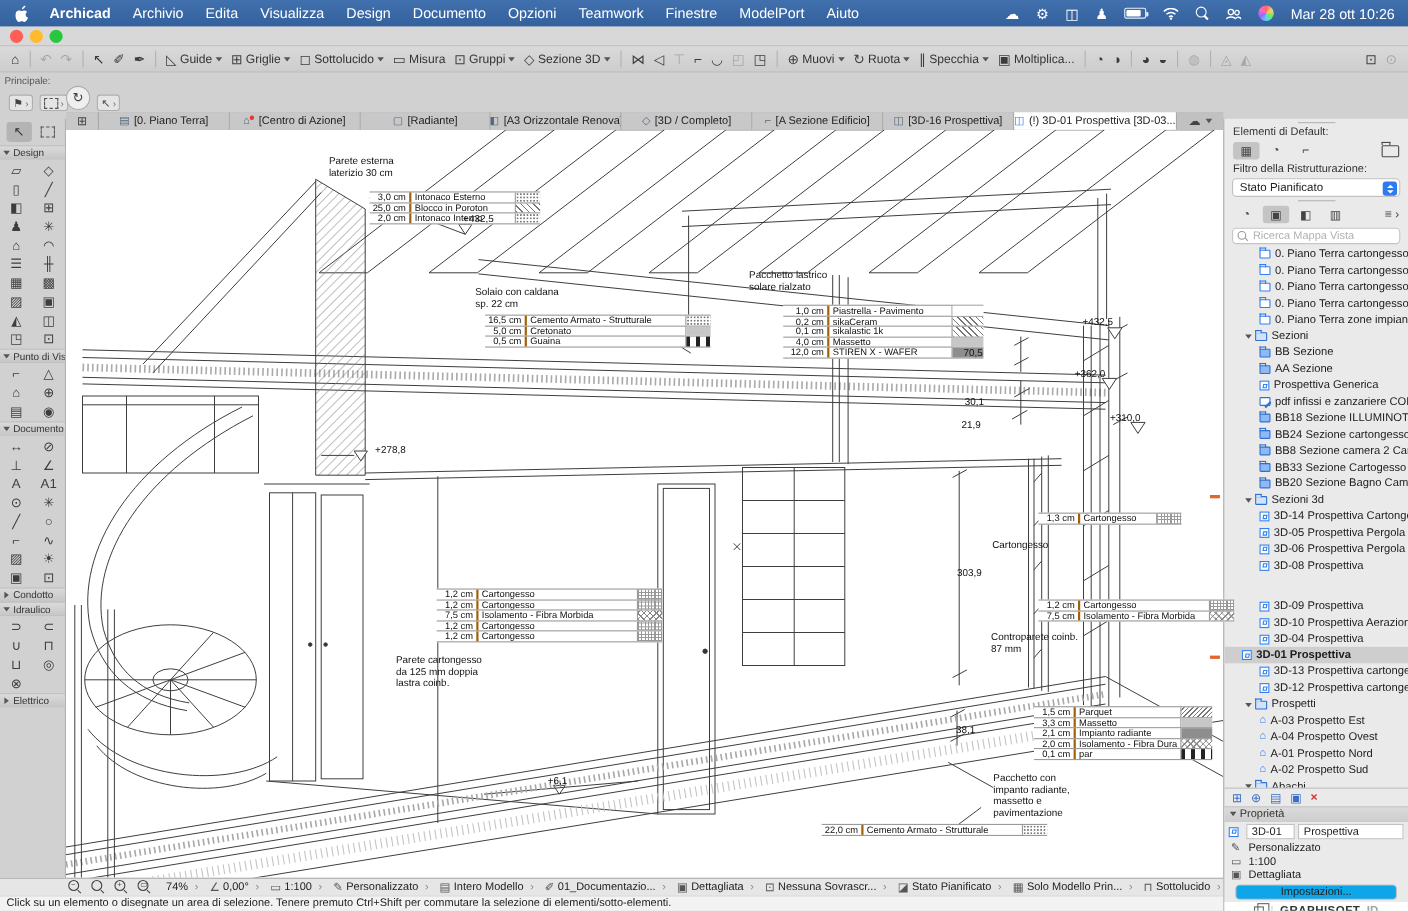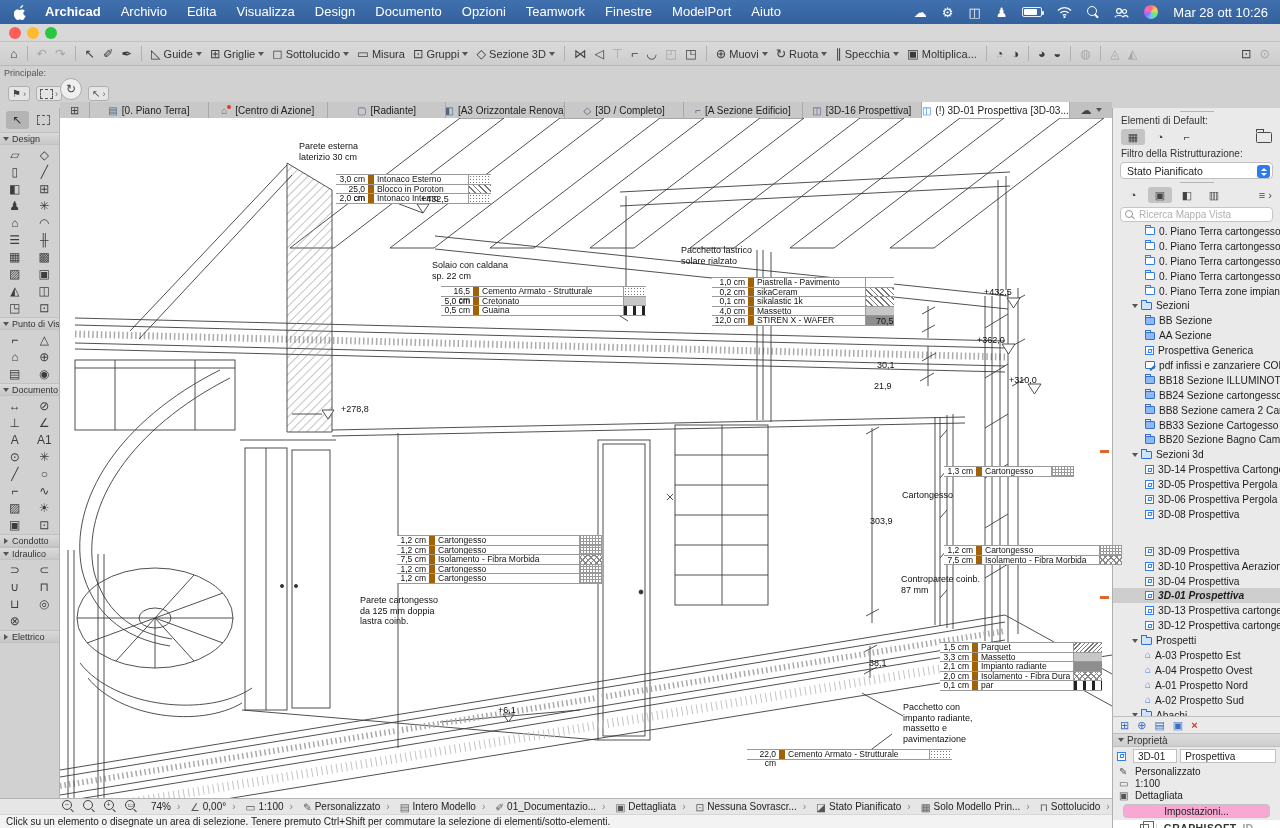--- a/index.html
+++ b/index.html
@@ -80,21 +80,21 @@
   .tbx-grid { display:grid; grid-template-columns:1fr 1fr; justify-items:center; padding:1px 0; }
   .tbx-tool { width:24px; height:17px; display:flex; align-items:center; justify-content:center; font-size:12px; color:#3d3d3d; }
 
   
   #canvas { position:absolute; left:60px; top:118px; width:1052px; height:680px; background:#fff; overflow:hidden; }
   #drawing { position:absolute; left:0; top:0; }
   #annotations { position:absolute; inset:0; pointer-events:none; z-index:3; }
   .cv-label { position:absolute; font-size:9px; line-height:10.5px; color:#111; white-space:pre-line; }
   .mat-table { position:absolute; background:#fff; border-bottom:1px solid #9a9a9a; font-size:8.5px; color:#111; }
   .mt-row { display:flex; height:9.5px; align-items:center; border-top:1px solid #9a9a9a; }
-  .mt-th { width:38px; text-align:right; padding-right:3px; border-right:6px solid #a16207; height:100%; line-height:9px; }
+  .mt-th { width:38px; text-align:right; padding-right:3px; border-right:2px solid #a16207; height:100%; line-height:9px; }
   .mt-name { width:95px; padding-left:3px; border-right:1px solid #9a9a9a; white-space:nowrap; overflow:hidden; height:100%; line-height:9px; }
   .mt-sw { width:22px; height:100%; }
   .n145 .mt-name { width:145px; } .n112 .mt-name { width:112px; } .th42 .mt-th { width:42px; }
   .n70 .mt-name { width:70px; } .n118 .mt-name { width:118px; } .n96 .mt-name { width:96px; }
   .sw28 .mt-sw { width:28px; }
   .sw-dots { background-image:radial-gradient(#777 0.6px, transparent 0.7px); background-size:3px 3px; }
   .sw-diag { background:repeating-linear-gradient(45deg,#777 0 1px,transparent 1px 4px); }
   .sw-diag2 { background:repeating-linear-gradient(-45deg,#777 0 1px,transparent 1px 3px); }
   .sw-cross { background:repeating-linear-gradient(45deg,#888 0 1px,transparent 1px 4px),repeating-linear-gradient(-45deg,#888 0 1px,transparent 1px 4px); }
   .sw-grid { background:repeating-linear-gradient(0deg,#999 0 1px,transparent 1px 3px),repeating-linear-gradient(90deg,#999 0 1px,transparent 1px 3px); }
@@ -142,21 +142,21 @@
   .ic-pdf::after { content:""; position:absolute; right:-2px; bottom:0; width:7px; height:1.6px; background:#2f6fd0; transform:rotate(-45deg); }
   .ic-elev { color:#2f7ff0; font-size:10px; line-height:10px; }
   .ttb { height:17px; display:flex; align-items:center; gap:8px; padding-left:7px; border-top:1px solid #c0bfc0; font-size:11px; color:#3a6fc4; }
   .ttb .red { color:#d6332a; font-weight:bold; }
   .phead { height:14px; background:linear-gradient(#dcdbdc,#cfcecf); border-top:1px solid #c0bfc0; border-bottom:1px solid #c0bfc0;
     display:flex; align-items:center; gap:3px; padding-left:5px; font-size:10px; color:#333; }
   .pfields { display:flex; align-items:center; gap:3px; padding:2px 4px; }
   .pfield { background:#fff; border:1px solid #c2c1c2; height:14px; font-size:10px; display:flex; align-items:center; padding:0 4px; }
   .prow { display:flex; align-items:center; gap:4px; padding:0 6px; font-size:10px; color:#222; height:12px; }
   .prow .pico { font-size:10px; color:#555; width:12px; }
-  .setbtn { margin:3px 10px 2px; height:14px; background:#f9a8d4; border:1px solid #c2c1c2; border-radius:4px;
+  .setbtn { margin:3px 10px 2px; height:14px; background:#0ea5e9; border:1px solid #c2c1c2; border-radius:4px;
     display:flex; align-items:center; justify-content:center; font-size:10px; color:#222; }
   .brand { height:15px; background:#fff; display:flex; align-items:center; justify-content:center; gap:6px; }
   .gs { font-weight:bold; font-size:10.5px; color:#333; letter-spacing:0.4px; }
   .gid { color:#a3a2a3; font-size:10.5px; font-weight:bold; }
   .bsep { color:#ccc; }
   .wico { width:9px; height:7px; border:1.2px solid #666; position:relative; background:#fff; }
   .wico::before { content:""; position:absolute; left:2px; top:-4px; width:9px; height:7px; border:1.2px solid #666; }
 
   
   #statusbar { position:absolute; left:0; top:798px; width:1112px; height:16px; background:#e7e6e7;
@@ -952,21 +952,21 @@
       <div class="tree-row" style="padding-left: 32px;">
         <span class="exp-sp"></span>
         <span class="tico ic-persp"></span>
         <span class="tree-label">3D-10 Prospettiva Aerazione</span>
       </div>
       <div class="tree-row" style="padding-left: 32px;">
         <span class="exp-sp"></span>
         <span class="tico ic-persp"></span>
         <span class="tree-label">3D-04 Prospettiva</span>
       </div>
-      <div class="tree-row sel" style="padding-left: 32px; font-style: italic;">
+      <div class="tree-row sel" style="padding-left: 16px;">
         <span class="exp-sp"></span>
         <span class="tico ic-persp"></span>
         <span class="tree-label">3D-01 Prospettiva</span>
       </div>
       <div class="tree-row" style="padding-left: 32px;">
         <span class="exp-sp"></span>
         <span class="tico ic-persp"></span>
         <span class="tree-label">3D-13 Prospettiva cartongess</span>
       </div>
       <div class="tree-row" style="padding-left: 32px;">

